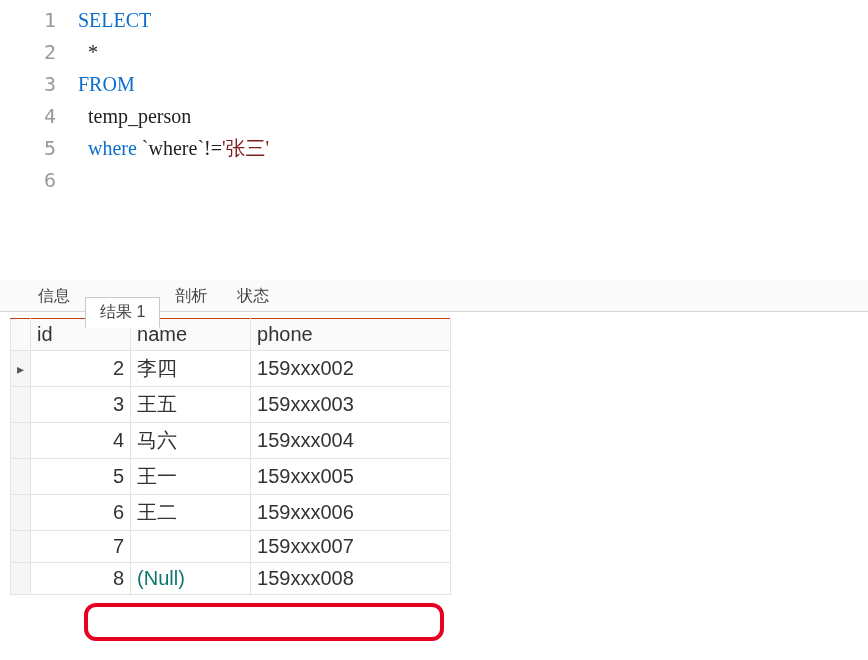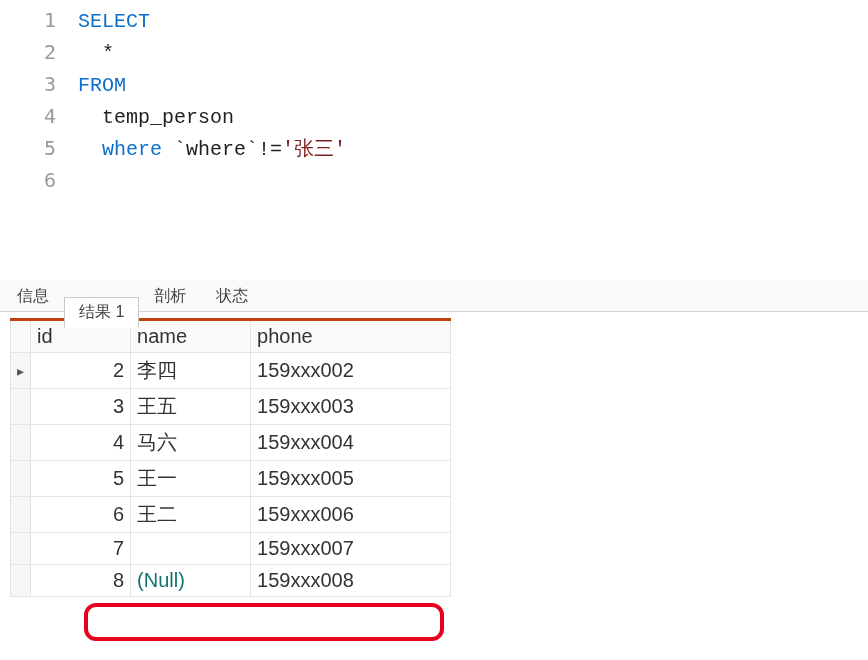--- a/index.html
+++ b/index.html
@@ -27,34 +27,34 @@
   .gutter {
     width: 78px;
     text-align: right;
     padding-right: 22px;
     color: #9a9a9a;
     font-family: Consolas, monospace;
     font-size: 20px;
     user-select: none;
   }
   .code {
-    font-family: Liberation Mono, monospace;
+    font-family: Liberation Serif, serif;
     font-size: 20px;
     white-space: pre;
   }
   .kw { color: #0a6fcf; font-weight: normal; }
   .ident { color: #222; }
   .str { color: #7f1d1d; }
 
   .tab-strip {
     position: relative;
     border-bottom: 1px solid #d6d6d6;
     display: flex;
     align-items: flex-end;
-    padding-left: 2px;
+    padding-left: 23px;
     height: 32px;
     background: #fafafa;
   }
   .tab {
     padding: 4px 14px;
     font-size: 16px;
     color: #444;
     border: 1px solid transparent;
     border-bottom: none;
     cursor: pointer;
@@ -77,21 +77,21 @@
   .result-table th, .result-table td {
     border: 1px solid #e4e4e4;
     padding: 4px 6px;
     text-align: left;
     height: 30px;
   }
   .result-table th {
     background: #fafafa;
     font-weight: normal;
     color: #333;
-    border-top: 3px solid #c2410c;
+    border-top: 1px solid #c2410c;
   }
   .col-marker { width: 14px; min-width:14px; background:#f6f6f6; border-left:1px solid #d6d6d6;}
   .col-id { width: 100px; text-align: right; padding-right: 8px;}
   .col-name { width: 120px; }
   .col-phone { width: 200px; }
   .row-marker { background:#f6f6f6; text-align:center; color:#555; font-size:14px;}
   .null-val { color: #0f766e; }
 
   .highlight-box {
     position: absolute;

